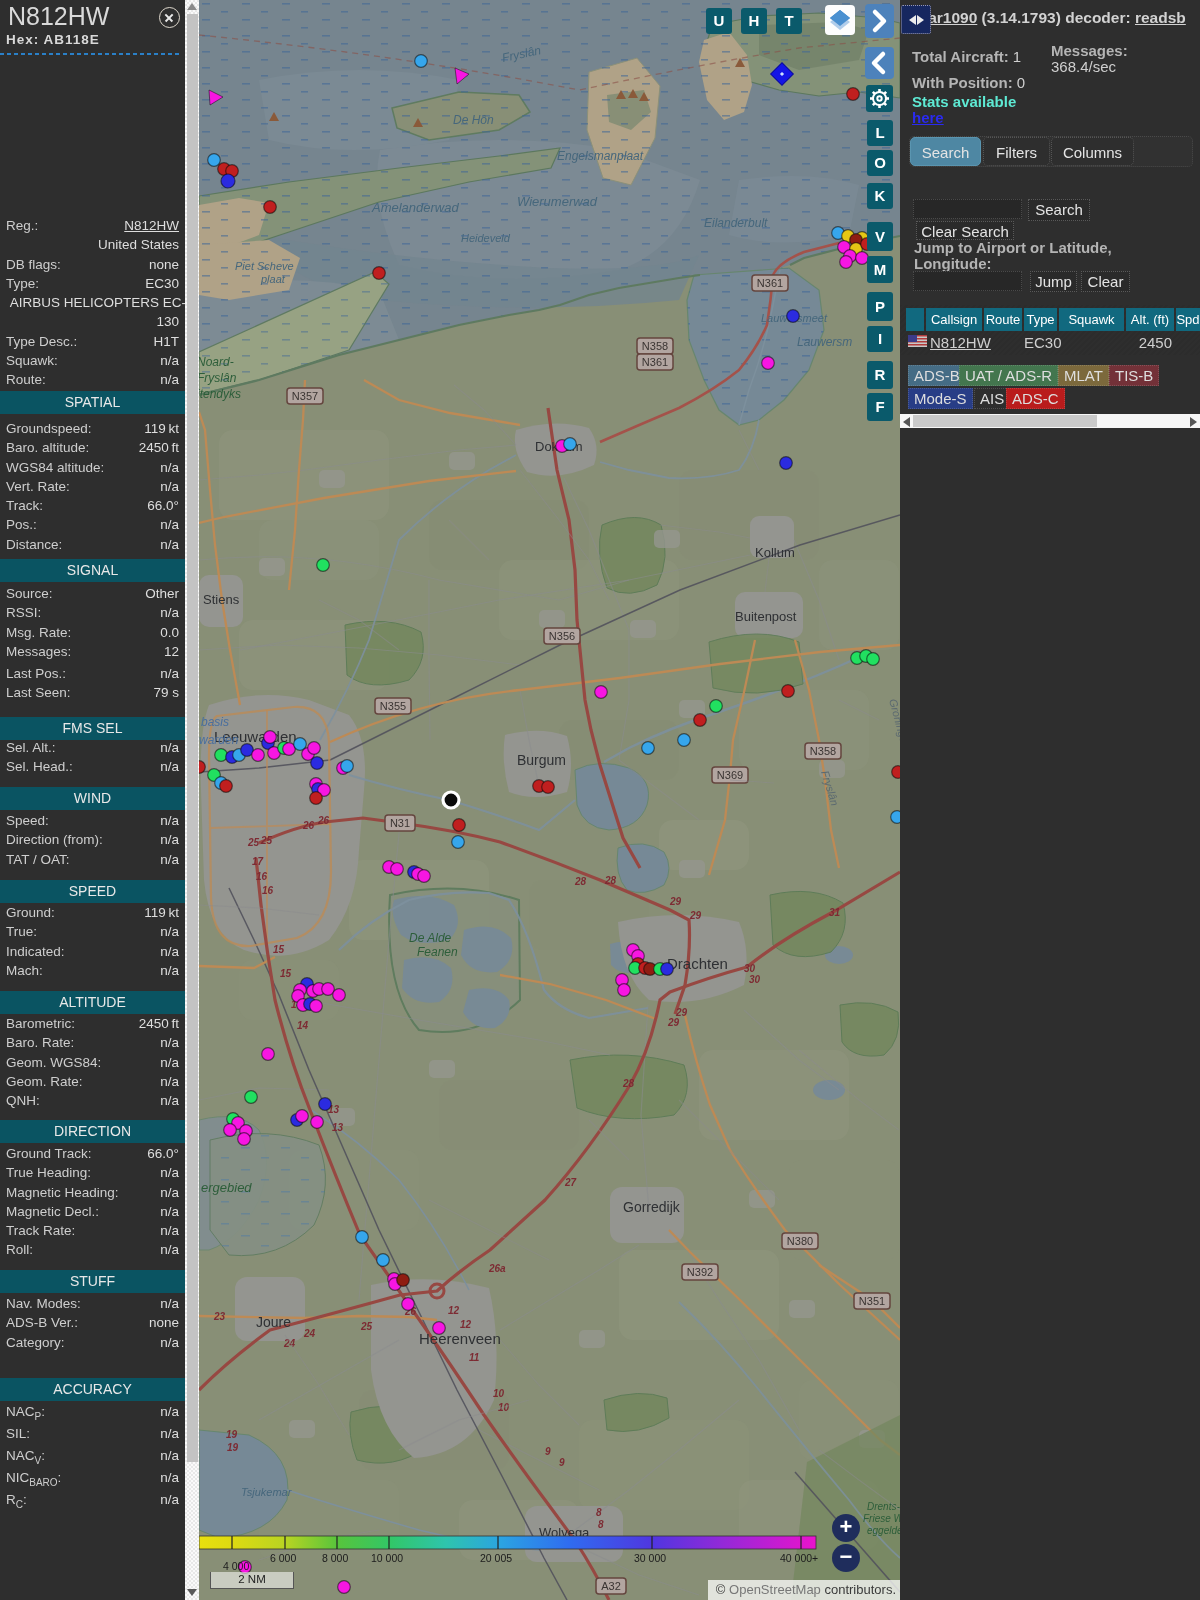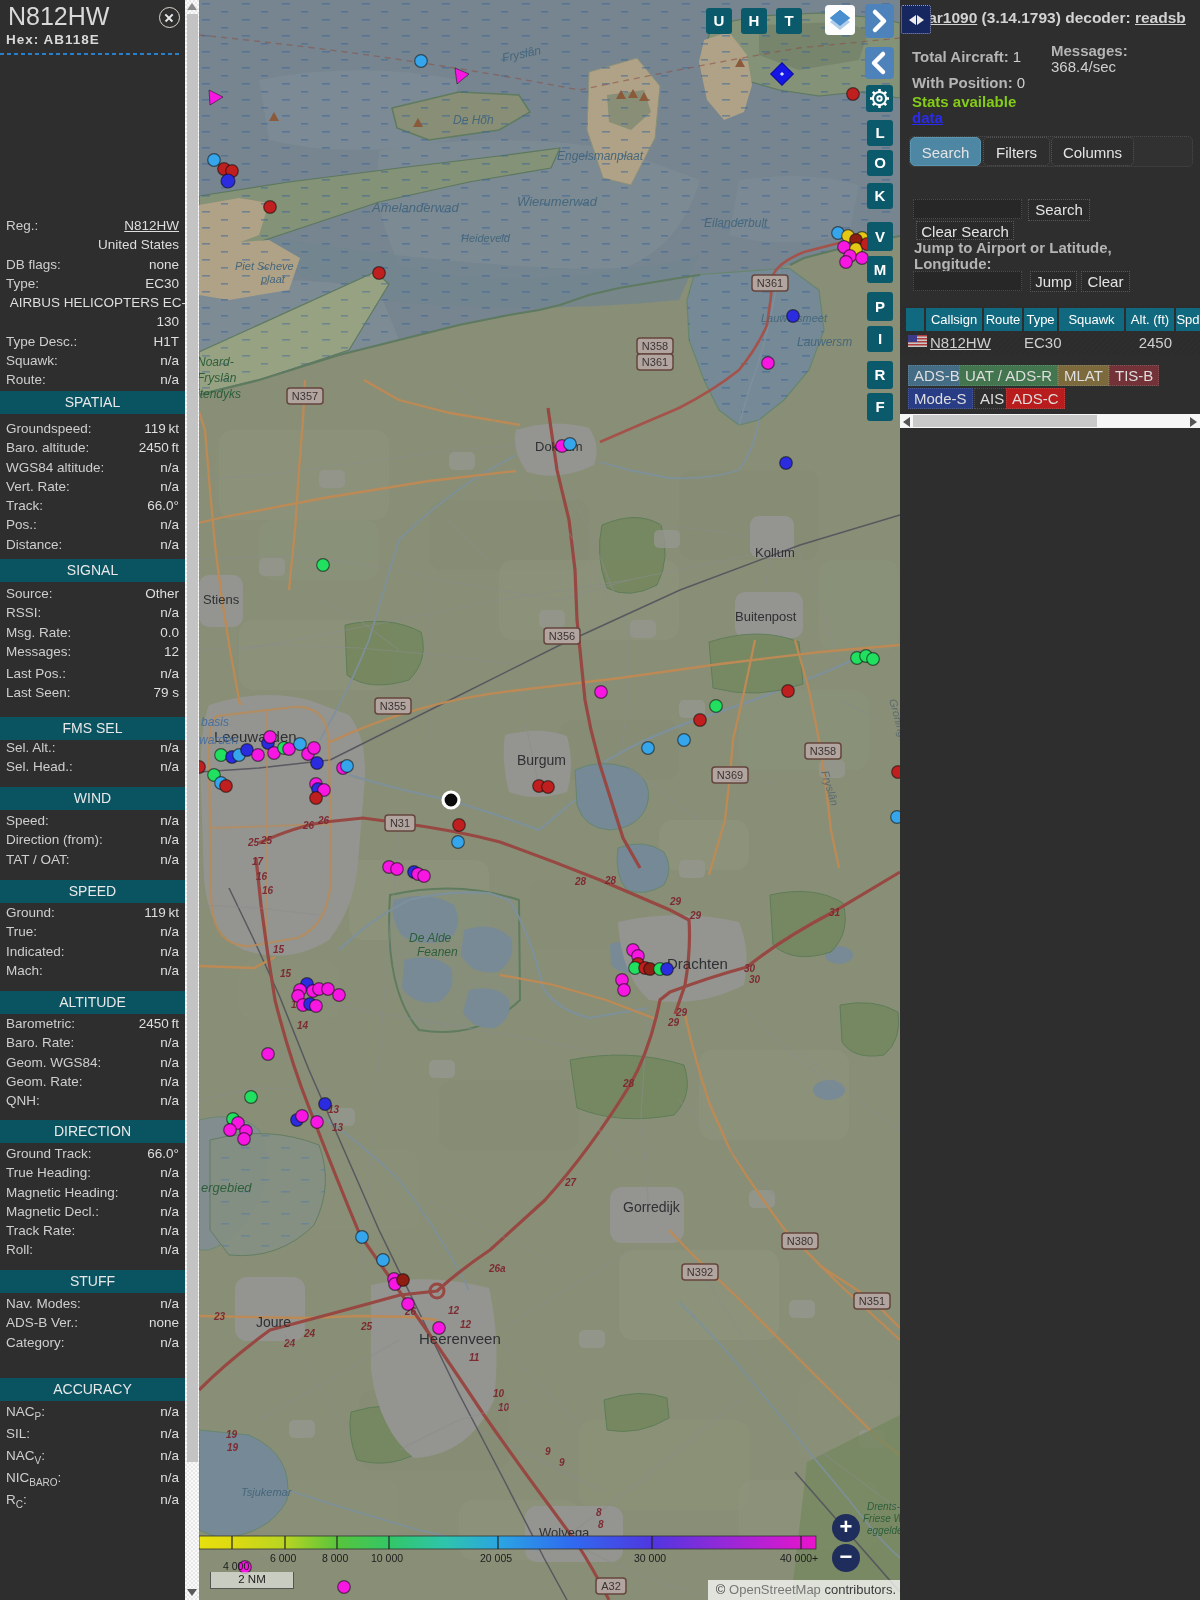--- a/index.html
+++ b/index.html
@@ -808,22 +808,22 @@
 <div id="rightbar">
   <div style="position:absolute;left:23px;top:9px;font-size:15.5px;font-weight:bold;color:#d2d2d2;white-space:nowrap;"><span class="u">tar1090</span> (3.14.1793) decoder: <span class="u">readsb</span></div>
   <div id="togglebtn">
       <span style="border:solid transparent;border-width:5px 7px 5px 0;border-right-color:#ececec;width:0;height:0;display:inline-block;"></span>
       <span style="border:solid transparent;border-width:5px 0 5px 7px;border-left-color:#ececec;width:0;height:0;display:inline-block;margin-left:1px;"></span>
     </div>
   <div style="position:absolute;left:12px;top:48px;font-size:15px;font-weight:bold;color:#b4b4b4;">Total Aircraft: <span style="font-weight:normal;color:#cfcfcf">1</span></div>
   <div style="position:absolute;left:151px;top:42px;font-size:15px;font-weight:bold;color:#b4b4b4;">Messages:</div>
   <div style="position:absolute;left:151px;top:58px;font-size:15px;color:#cfcfcf;">368.4/sec</div>
   <div style="position:absolute;left:12px;top:74px;font-size:15px;font-weight:bold;color:#b4b4b4;">With Position: <span style="font-weight:normal;color:#cfcfcf">0</span></div>
-  <div style="position:absolute;left:12px;top:93px;font-size:15px;font-weight:bold;color:#84cc16;">Stats available</div>
-  <div style="position:absolute;left:12px;top:109px;font-size:15px;font-weight:bold;color:#2a2af0;text-decoration:underline;">data</div>
+  <div style="position:absolute;left:12px;top:93px;font-size:15px;font-weight:bold;color:#5eead4;">Stats available</div>
+  <div style="position:absolute;left:12px;top:109px;font-size:15px;font-weight:bold;color:#2a2af0;text-decoration:underline;">here</div>
   <div style="position:absolute;left:9px;top:136px;width:284px;height:31px;background:#313131;border:1px dotted #4a4a4a;border-radius:5px;box-sizing:border-box;"></div>
   <div class="tab" style="left:10px;top:137px;width:71px;background:#4e87a3;border:1px solid #5a95b0;">Search</div>
   <div class="tab" style="left:83px;top:137px;width:67px;">Filters</div>
   <div class="tab" style="left:151px;top:137px;width:83px;">Columns</div>
   <div style="position:absolute;left:14px;top:183px;font-size:15px;font-weight:bold;color:#b4b4b4;margin-top:17px;">Search:</div>
   <div class="inp" style="left:13px;top:199px;width:107px;height:18px;"></div>
   <div class="btn" style="left:128px;top:199px;width:60px;height:20px;">Search</div>
   <div class="btn" style="left:16px;top:221px;width:96px;height:17px;">Clear Search</div>
   <div style="position:absolute;left:14px;top:240px;font-size:15px;font-weight:bold;color:#b4b4b4;line-height:16px;">Jump to Airport or Latitude,<br>Longitude:</div>
   <div class="inp" style="left:13px;top:271px;width:107px;height:18px;"></div>

